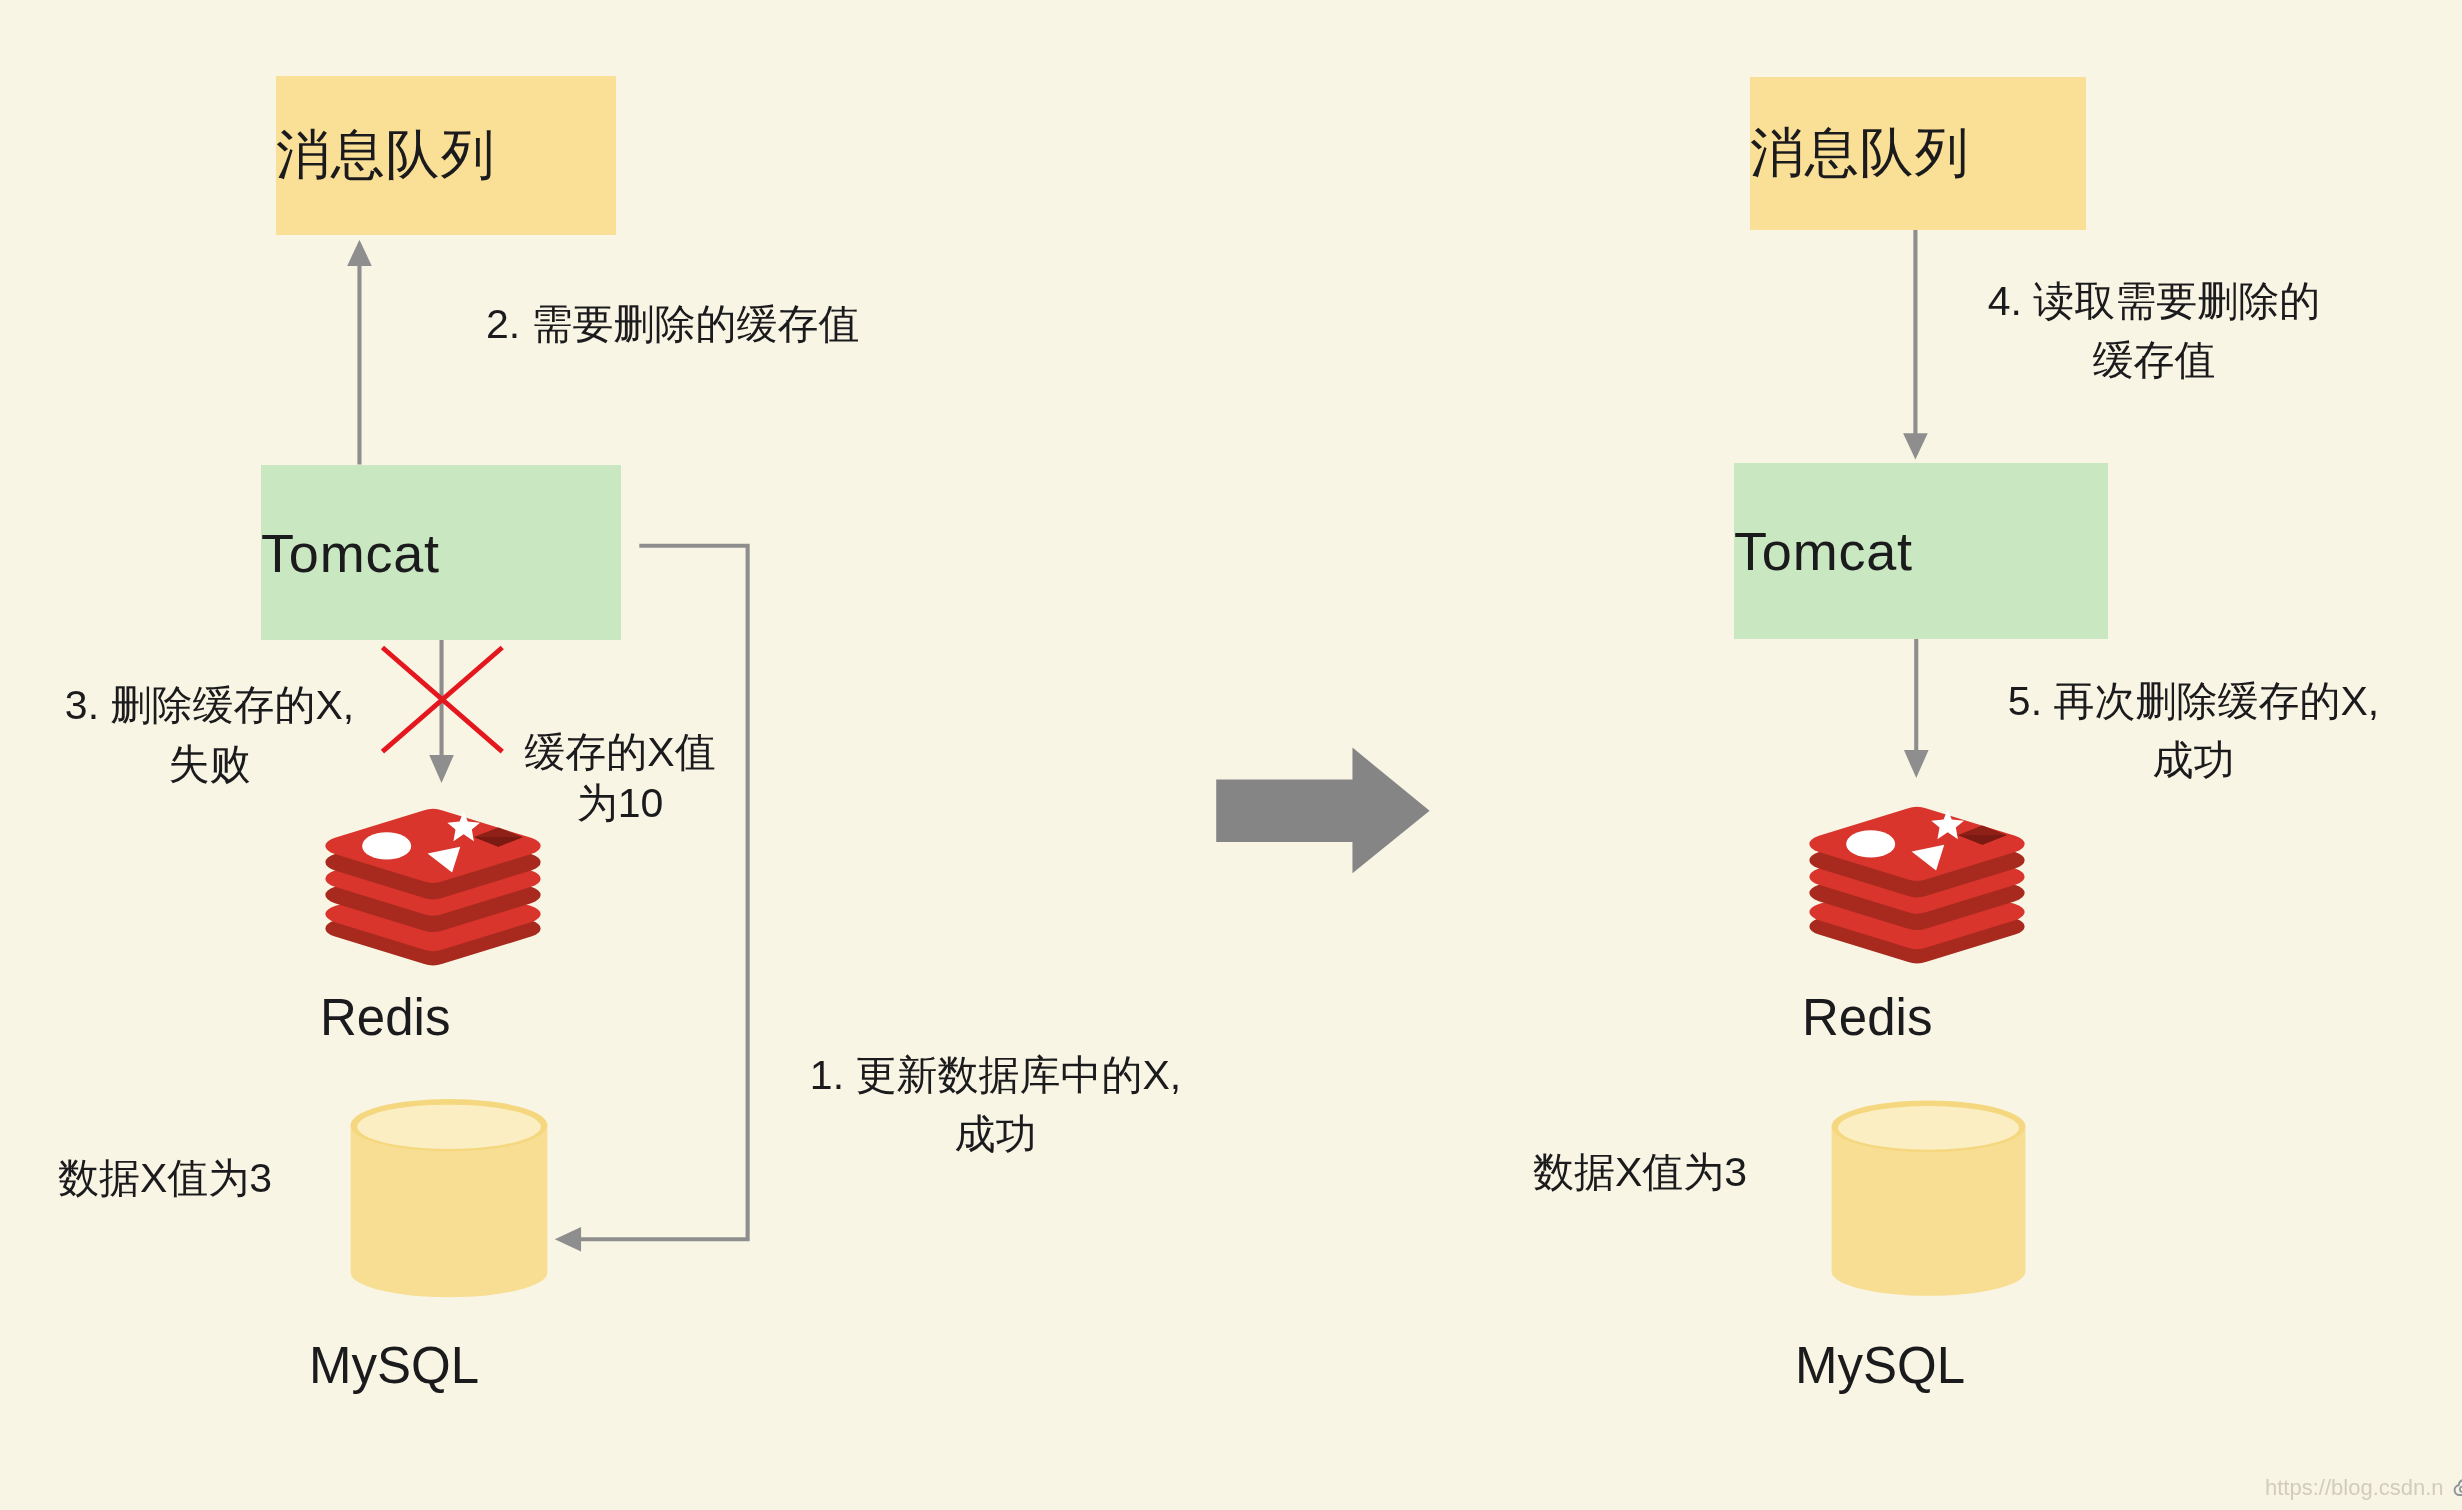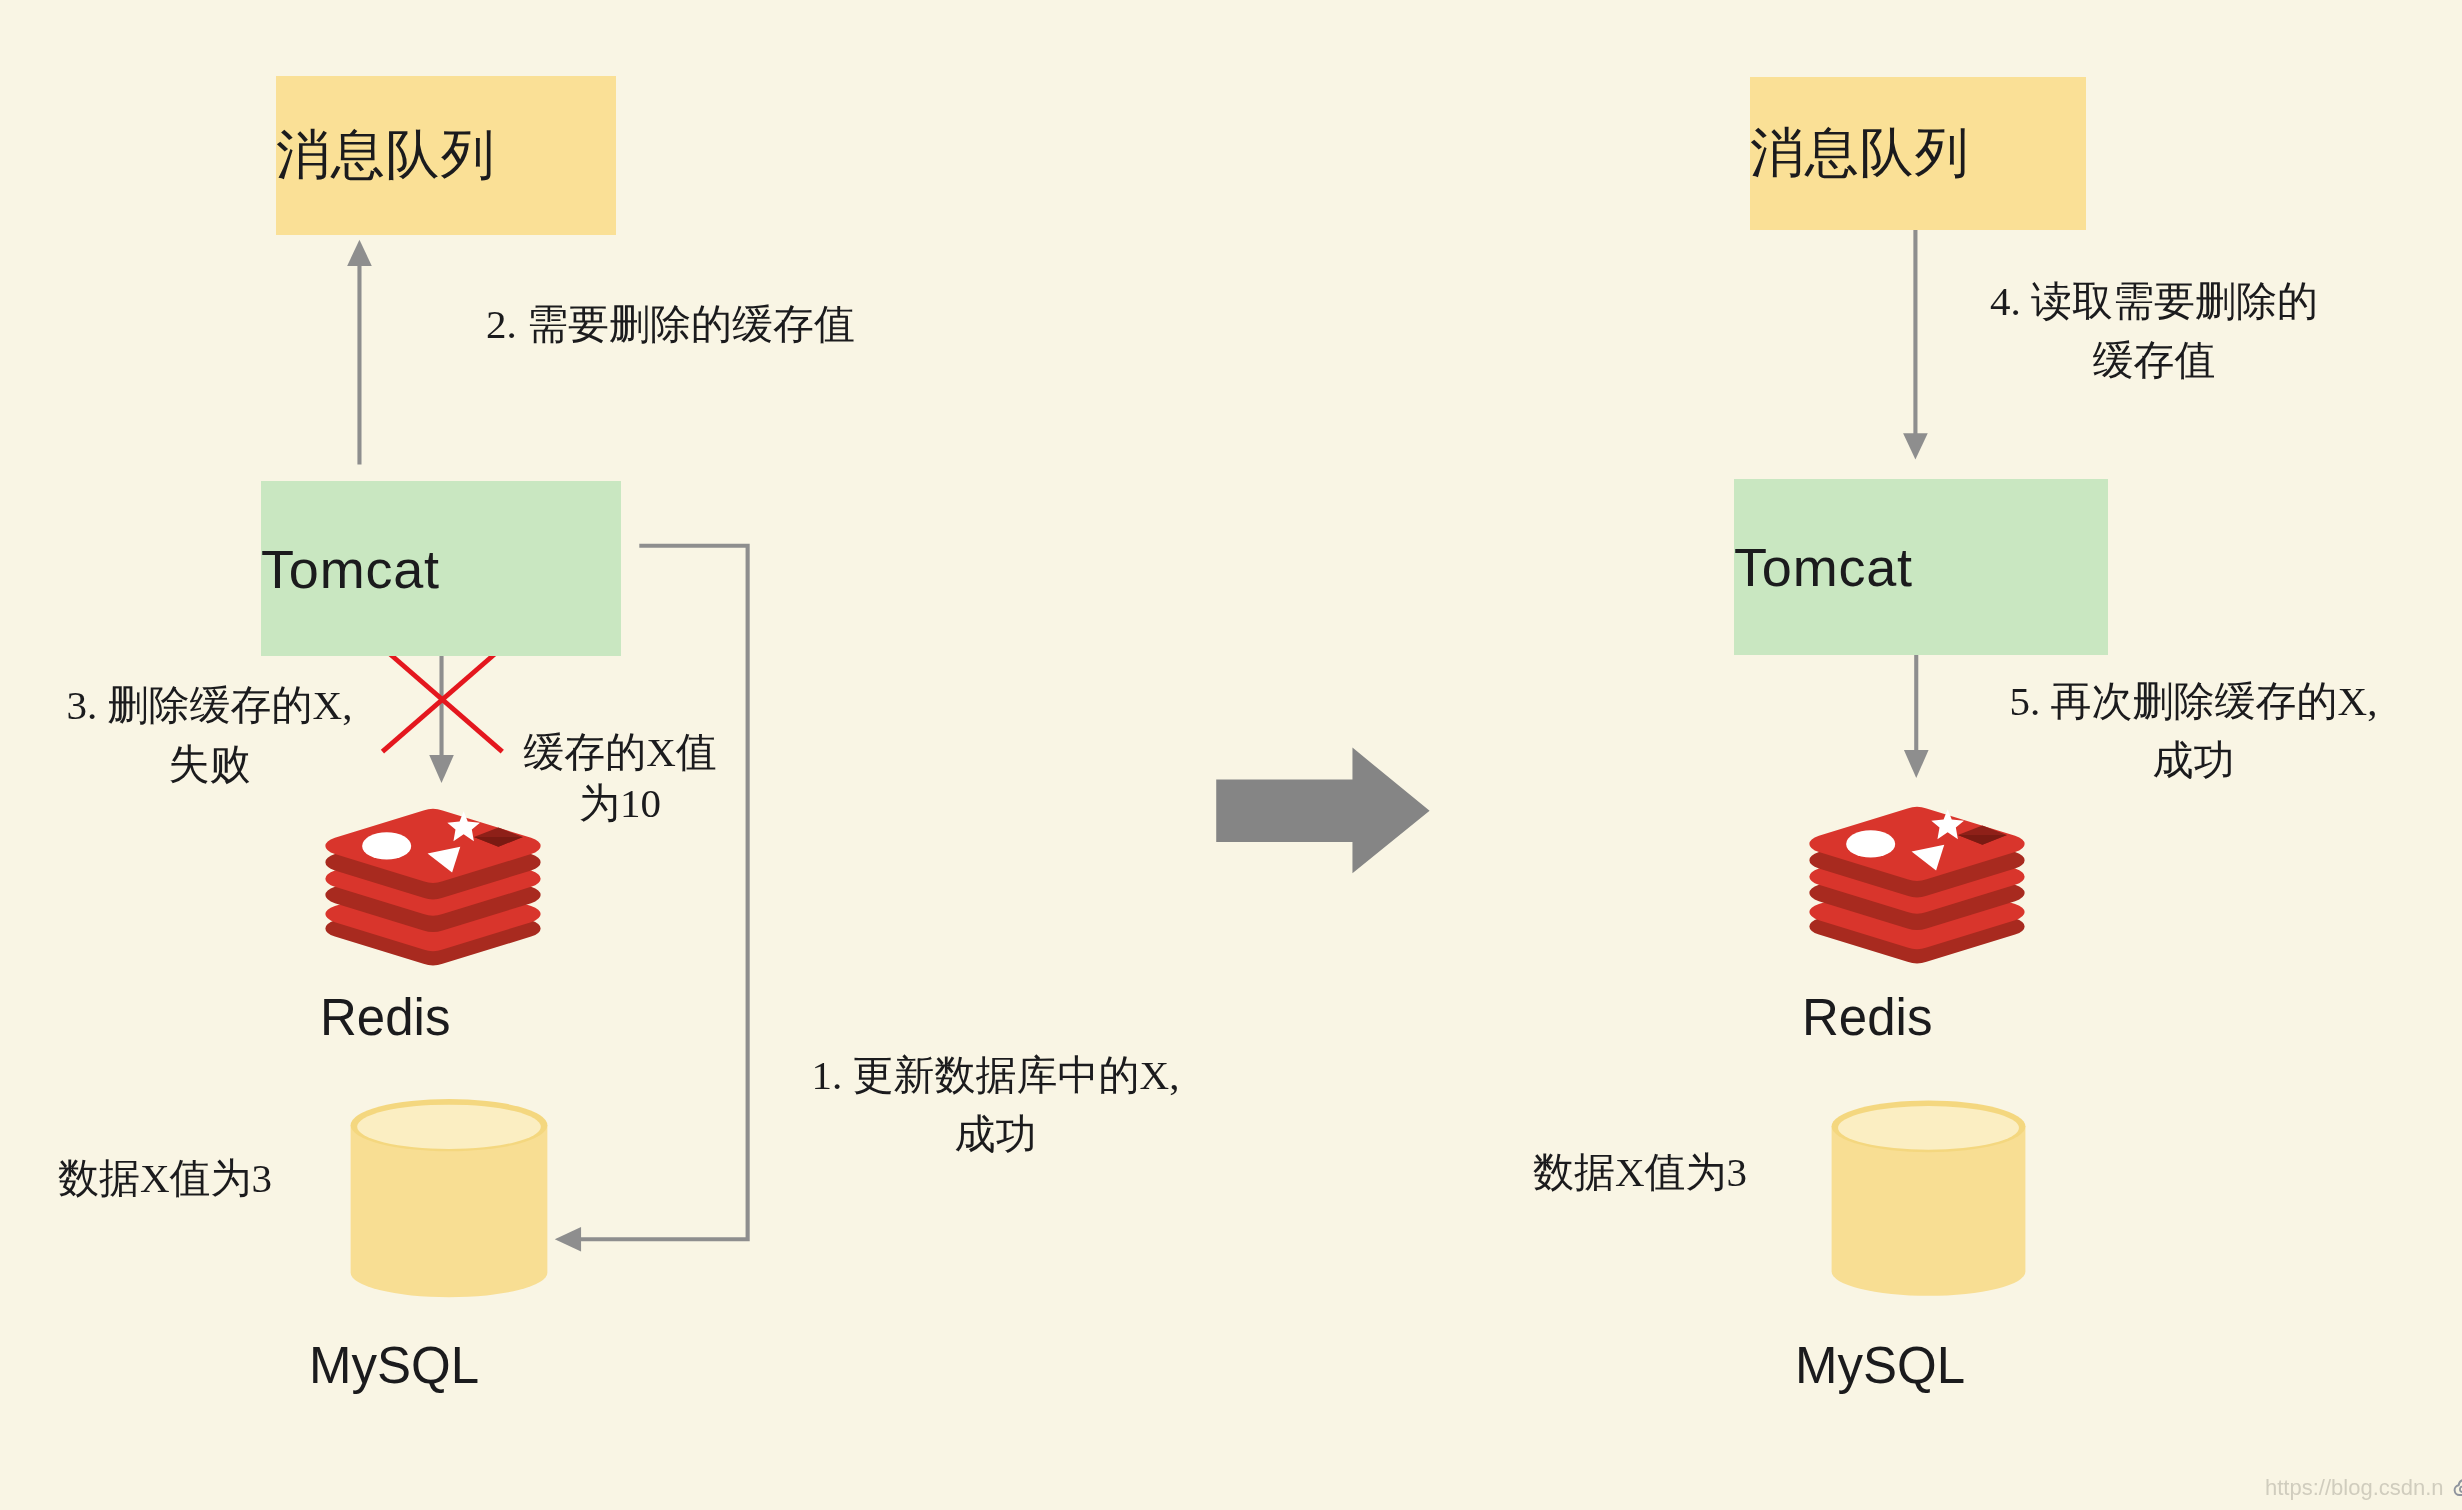--- a/index.html
+++ b/index.html
@@ -12,27 +12,26 @@
     color:#1B1B1D;
     overflow:hidden;
   }
   .overlay{position:absolute;left:0;top:0;width:2462px;height:1510px;}
   .box{
     position:absolute;
     display:flex;align-items:center;justify-content:flex-start;
     font-size:54px;font-weight:500;letter-spacing:0.8px;
   }
   .box.yellow{background:#FAE096;}
-  .box.green{background:#C9E7C1;margin-top:16px;}
+  .box.green{background:#C9E7C1;}
   .annot{
     position:absolute;
     font-size:41px;line-height:1.45;
     white-space:pre-line;
     text-align:center;
-    font-family:Liberation Serif, serif;
   }
   .annot.left-align{text-align:left;white-space:nowrap;}
   .annot.tight{line-height:1.25;}
   .node-label{
     position:absolute;
     font-size:51px;font-weight:500;
     text-align:left;line-height:1;
   }
   .icon-abs{position:absolute;}
   .watermark{

